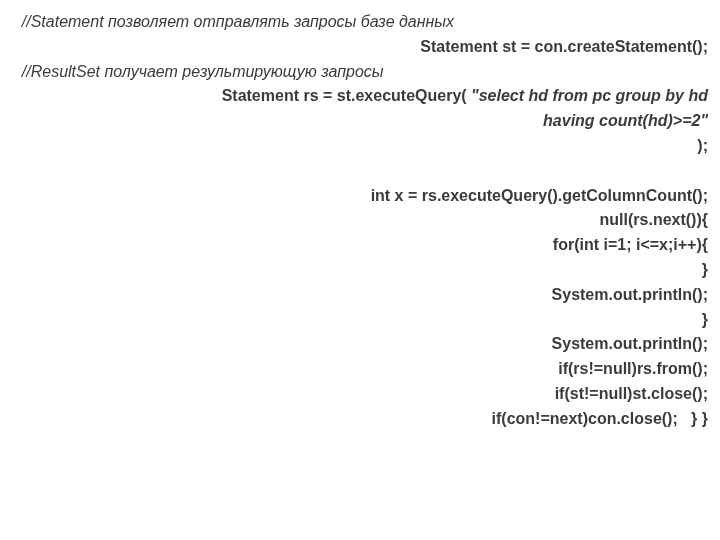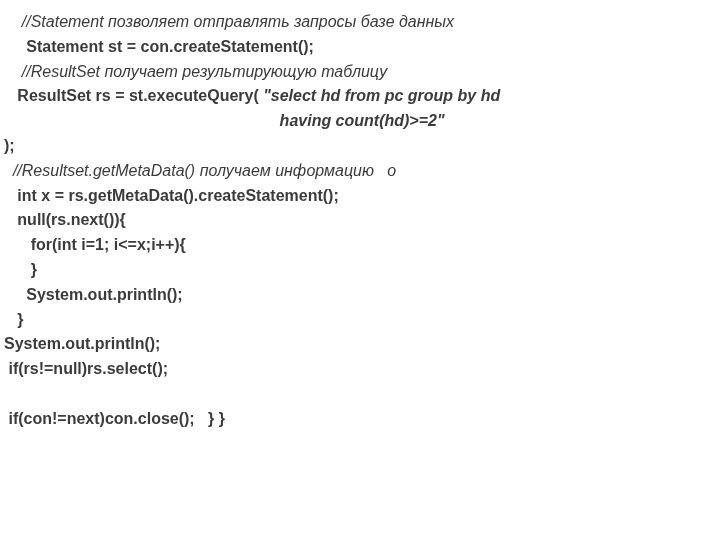--- a/index.html
+++ b/index.html
@@ -17,56 +17,56 @@
     box-sizing: border-box;
     padding: 10px 12px 8px 4px;
     color: #3b3b3b;
     font-size: 16px;
     line-height: 1.55;
   }
   .line {
     white-space: pre;
   }
   .italic { font-style: italic; }
-  .bold { font-weight: bold; }
+  .bold { font-weight: bold; text-align: right; }
 </style>
 </head>
 <body>
 
 <div class="page">
 
   <div class="line italic"><span>    </span><span>//Statement позволяет отправлять запросы базе данных</span></div>
 
   <div class="line bold"><span>     </span><span>Statement st = con.createStatement();</span></div>
 
-  <div class="line italic"><span>    </span><span>//ResultSet получает результирующую таблицу</span></div>
+  <div class="line italic"><span>    </span><span>//ResultSet получает результирующую запросы</span></div>
 
-  <div class="line bold"><span>   </span><span>ResultSet rs = st.executeQuery( </span><span class="italic">"select hd from pc group by hd</span></div>
+  <div class="line bold"><span>   </span><span>Statement rs = st.executeQuery( </span><span class="italic">"select hd from pc group by hd</span></div>
 
   <div class="line bold italic"><span>                                                              </span><span>having count(hd)&gt;=2"</span></div>
 
   <div class="line bold"><span></span><span>);</span></div>
 
-  <div class="line italic"><span>  </span><span>//Resultset.getMetaData() получаем информацию   о</span></div>
+  <div class="line italic"><span>  </span></div>
 
 
-  <div class="line bold"><span>   </span><span>int x = rs.getMetaData().createStatement();</span></div>
+  <div class="line bold"><span>   </span><span>int x = rs.executeQuery().getColumnCount();</span></div>
 
   <div class="line bold"><span>   </span><span>null(rs.next()){</span></div>
 
   <div class="line bold"><span>      </span><span>for(int i=1; i&lt;=x;i++){</span></div>
 
 
   <div class="line bold"><span>      </span><span>}</span></div>
 
   <div class="line bold"><span>     </span><span>System.out.println();</span></div>
 
   <div class="line bold"><span>   </span><span>}</span></div>
 
   <div class="line bold"><span></span><span>System.out.println();</span></div>
 
-  <div class="line bold"><span> </span><span>if(rs!=null)rs.select();</span></div>
+  <div class="line bold"><span> </span><span>if(rs!=null)rs.from();</span></div>
 
-  <div class="line bold"><span> </span></div>
+  <div class="line bold"><span> </span><span>if(st!=null)st.close();</span></div>
 
   <div class="line bold"><span> </span><span>if(con!=next)con.close();   } }</span></div>
 
 </div>
 
 </body></html>

